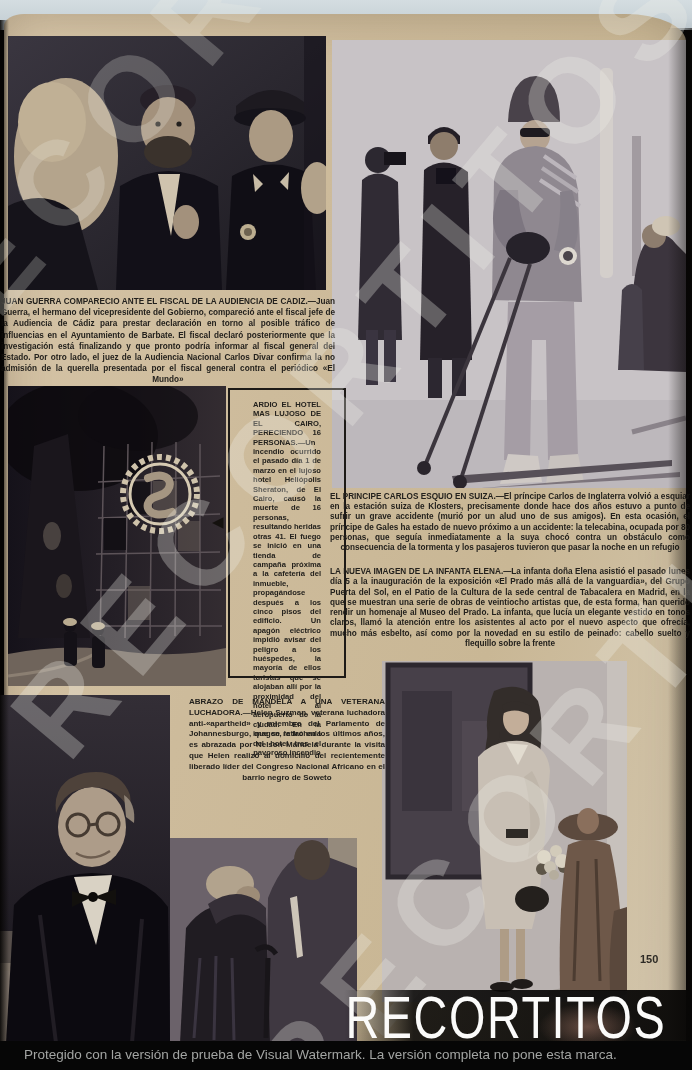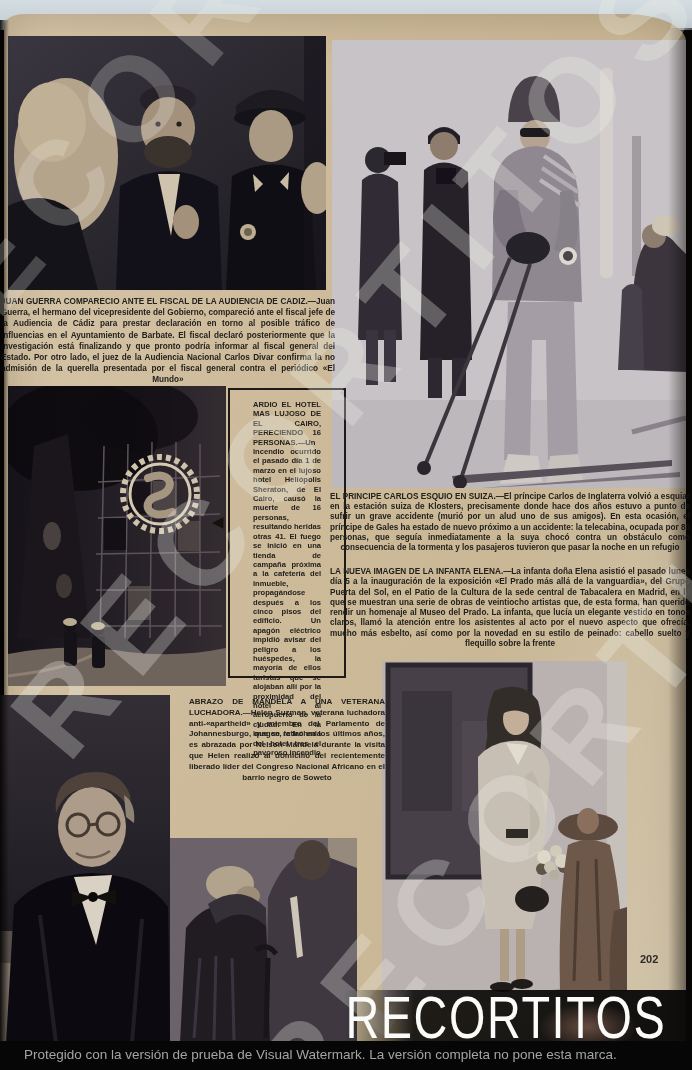--- a/index.html
+++ b/index.html
@@ -265,21 +265,21 @@
 
   <div class="ardio-box">ARDIO EL HOTEL MAS LUJOSO DE EL CAIRO, PERECIENDO 16 PERSONAS.—Un incendio ocurrido el pasado día 1 de marzo en el lujoso hotel Heliópolis Sheraton, de El Cairo, causó la muerte de 16 personas, resultando heridas otras 41. El fuego se inició en una tienda de campaña próxima a la cafetería del inmueble, propagándose después a los cinco pisos del edificio. Un apagón eléctrico impidió avisar del peligro a los huéspedes, la mayoría de ellos turistas que se alojaban allí por la proximidad del hotel al aeropuerto de la ciudad. En la imagen, la fachada del hotel tras el pavoroso incendio</div>
   <span class="pointer">◀</span>
 
   <p class="caption cap-principe">EL PRINCIPE CARLOS ESQUIO EN SUIZA.—El príncipe Carlos de Inglaterra volvió a esquiar en la estación suiza de Klosters, precisamente donde hace dos años estuvo a punto de sufrir un grave accidente (murió por un alud uno de sus amigos). En esta ocasión, el príncipe de Gales ha estado de nuevo próximo a un accidente: la telecabina, ocupada por 80 personas, que seguía inmediatamente a la suya chocó contra un obstáculo como consecuencia de la tormenta y los pasajeros tuvieron que pasar la noche en un refugio</p>
 
   <p class="caption cap-infanta">LA NUEVA IMAGEN DE LA INFANTA ELENA.—La infanta doña Elena asistió el pasado lunes día 5 a la inauguración de la exposición «El Prado más allá de la vanguardia», del Grupo Puerta del Sol, en el Patio de la Cultura de la sede central de Tabacalera en Madrid, en la que se muestran una serie de obras de veintiocho artistas que, de esta forma, han querido rendir un homenaje al Museo del Prado. La infanta, que lucía un elegante vestido en tonos claros, llamó la atención entre los asistentes al acto por el nuevo aspecto que ofrecía, mucho más esbelto, así como por la novedad en su estilo de peinado: cabello suelto y flequillo sobre la frente</p>
 
   <p class="caption cap-abrazo">ABRAZO DE MANDELA A UNA VETERANA LUCHADORA.—Helen Suzman, veterana luchadora anti-«apartheid» y miembro del Parlamento de Johannesburgo, que se retiró en los últimos años, es abrazada por Nelson Mandela durante la visita que Helen realizó al domicilio del recientemente liberado líder del Congreso Nacional Africano en el barrio negro de Soweto</p>
 
-  <span class="page-number">202</span>
+  <span class="page-number">150</span>
 
   <div class="edge-shadow-left"></div>
   <div class="edge-shadow-right"></div>
 
   <div class="watermark-layer">
     <span class="wm wm-c">RECORTITOS</span>
     <span class="wm wm-a">RECORTITOS</span>
     <span class="wm wm-b">RECORTITOS</span>
   </div>
 

